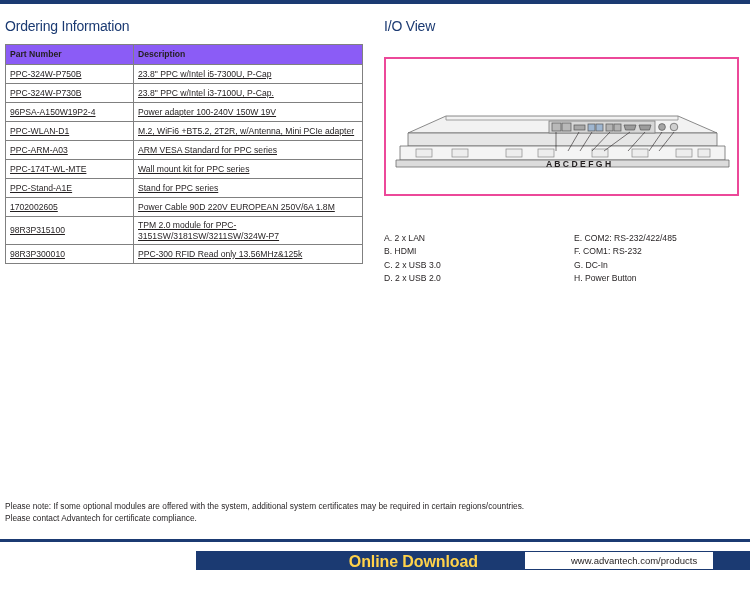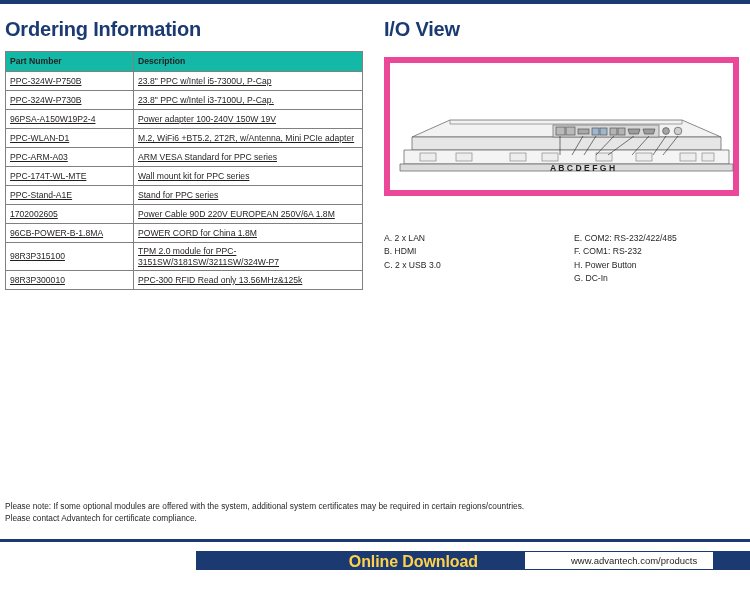--- a/index.html
+++ b/index.html
@@ -31,22 +31,22 @@
   }
   .top-rule-inner {
     position: absolute;
     left: 0px;
     top: 4px;
     width: 750px;
     height: 1px;
     background: #ffffff;
   }
   h1.section-title {
-    font-size: 20px;
-    font-weight: bold;
+    font-size: 14px;
+    font-weight: normal;
     color: #1b3a72;
     margin: 0;
     letter-spacing: -0.2px;
   }
   .left-col {
     position: absolute;
     left: 5px;
     top: 18px;
     width: 360px;
   }
@@ -65,39 +65,39 @@
   table.order-table th, table.order-table td {
     border: 1px solid #808080;
     font-size: 8.6px;
     padding: 3px 4px 3px 4px;
     vertical-align: middle;
     line-height: 1.25;
     color: #231f20;
   }
   table.order-table th {
     font-weight: bold;
-    background: #14b8a6;
+    background: #8b5cf6;
     text-align: left;
     height: 13px;
   }
   table.order-table td:first-child, table.order-table th:first-child {
     width: 119px;
   }
   table.order-table td {
     height: 12px;
     text-decoration: underline;
   }
   
   .io-box {
     position: absolute;
     left: 384px;
     top: 57px;
     width: 355px;
     height: 139px;
-    border: 6px solid #ec4899;
+    border: 2px solid #ec4899;
     box-sizing: border-box;
     background: #ffffff;
   }
   .io-svg {
     position: absolute;
     left: 0;
     top: 0;
   }
   .io-legend {
     position: absolute;
@@ -217,24 +217,20 @@
           <td>PPC-174T-WL-MTE</td>
           <td>Wall mount kit for PPC series</td>
         </tr>
         <tr>
           <td>PPC-Stand-A1E</td>
           <td>Stand for PPC series</td>
         </tr>
         <tr>
           <td>1702002605</td>
           <td>Power Cable 90D 220V EUROPEAN 250V/6A 1.8M</td>
-        </tr>
-        <tr>
-          <td>96CB-POWER-B-1.8MA</td>
-          <td>POWER CORD for China 1.8M</td>
         </tr>
         <tr>
           <td>98R3P315100</td>
           <td>TPM 2.0 module for PPC-3151SW/3181SW/3211SW/324W-P7</td>
         </tr>
         <tr>
           <td>98R3P300010</td>
           <td>PPC-300 RFID Read only 13.56MHz&amp;125k</td>
         </tr>
       </tbody>
@@ -309,25 +305,26 @@
       </g>
     </svg>
     <div class="cap-letters" style="left:160px; top:100px;">A B C D E   F   G H</div>
   </div>
 
   <div class="io-legend">
     <div class="legend-col a">
       <div>A.  2 x LAN</div>
       <div>B.  HDMI</div>
       <div>C.  2 x USB 3.0</div>
+      <div>D.  2 x USB 2.0</div>
     </div><div class="legend-col b">
       <div>E.  COM2: RS-232/422/485</div>
       <div>F.  COM1: RS-232</div>
+      <div>G.  DC-In</div>
       <div>H.  Power Button</div>
-      <div>G.  DC-In</div>
     </div>
   </div>
 
   <div class="note">
     <div>Please note: If some optional modules are offered with the system, additional system certificates may be required in certain regions/countries.</div>
     <div>Please contact Advantech for certificate compliance.</div>
   </div>
 
   <div class="footer-rule"></div>
   <div class="footer-bar"></div>

